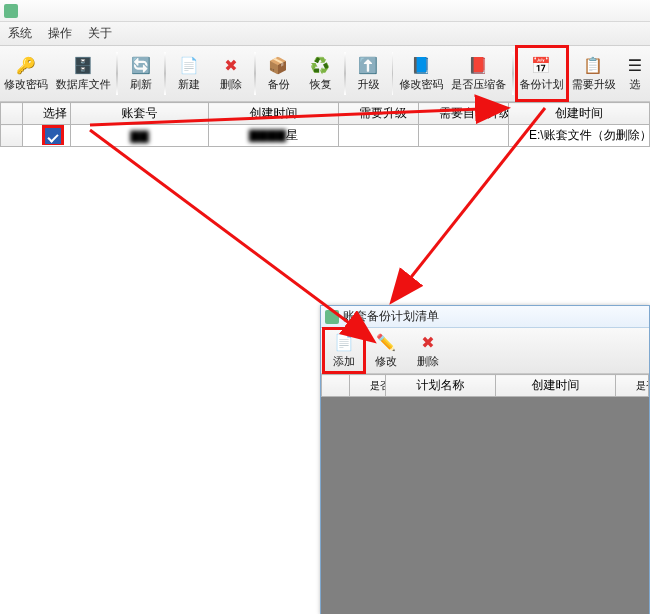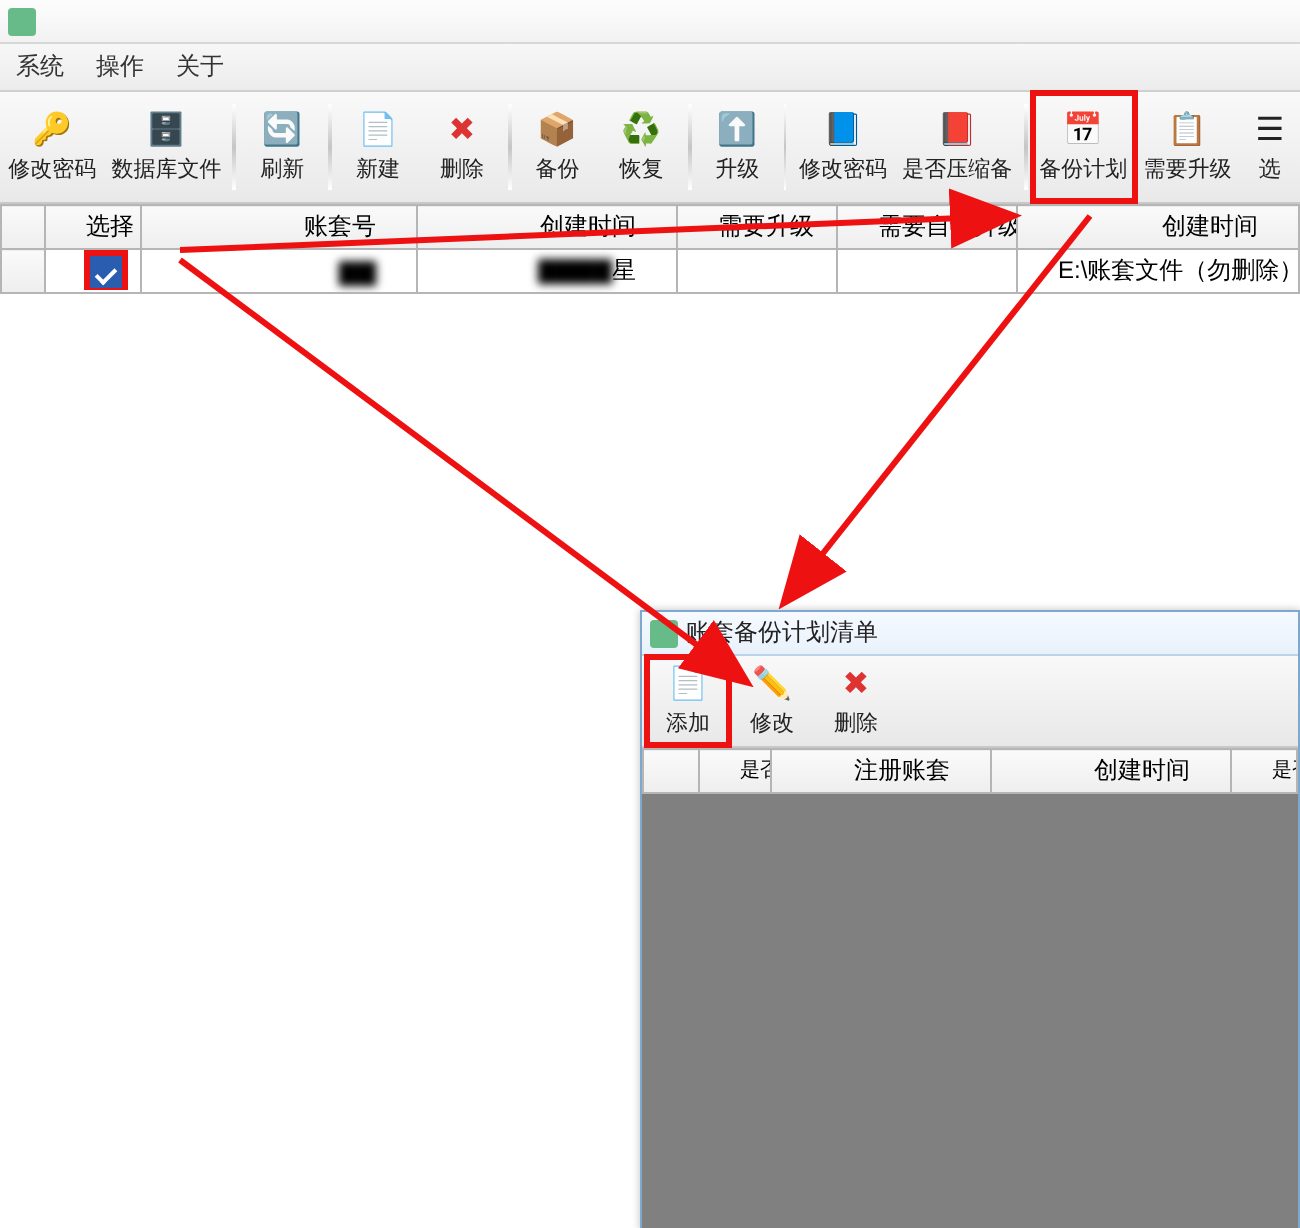--- a/index.html
+++ b/index.html
@@ -14,21 +14,21 @@
   .toolbar { height: 56px; background: linear-gradient(#f9f9f9,#e9e9e9); border-bottom: 1px solid #c8c8c8; display: flex; align-items: stretch; }
   .tb-btn { display: flex; flex-direction: column; align-items: center; justify-content: center; padding: 2px 6px; min-width: 42px; color: #222; cursor: pointer; position: relative; }
   .tb-sep { width: 2px; margin: 6px 2px; background: linear-gradient(#fff,#c5c5c5,#fff); }
   .tb-icon { width: 20px; height: 20px; margin-bottom: 2px; display: flex; align-items: center; justify-content: center; font-size: 16px; }
   .tb-label { font-size: 11px; white-space: nowrap; }
 
   .highlight-red { outline: 3px solid #e11; outline-offset: -2px; }
 
   .tableholder { position: relative; }
   table.grid { border-collapse: collapse; width: 100%; table-layout: fixed; }
-  table.grid th, table.grid td { border: 1px solid #b5b5b5; height: 22px; background: #fff; padding: 0 20px; text-align: right; font-weight: normal; white-space: nowrap; overflow: hidden; }
+  table.grid th, table.grid td { border: 1px solid #b5b5b5; height: 22px; background: #fff; padding: 0 20px; text-align: center; font-weight: normal; white-space: nowrap; overflow: hidden; }
   table.grid th { background: linear-gradient(#fafafa,#eee); }
   .rowhead { width: 22px; text-align: center; background: linear-gradient(#fafafa,#eee)!important; }
   .chkcell { text-align: center; }
   .chk { display: inline-block; width: 16px; height: 16px; background: #2a5db0; position: relative; vertical-align: middle; }
   .chk::after { content:""; position:absolute; left:3px; top:6px; width:8px; height:4px; border-left:2px solid #fff; border-bottom:2px solid #fff; transform: rotate(-45deg); }
 
   .blur { filter: blur(2px); display:inline-block; }
 
   
   .childwin { position: absolute; left: 320px; top: 305px; width: 330px; height: 310px; border: 1px solid #7fa8cf; box-shadow: 0 0 4px rgba(0,0,0,0.25); background: #fff; }
@@ -179,21 +179,21 @@
           <col style="width:28px">
           <col style="width:36px">
           <col style="width:110px">
           <col style="width:120px">
           <col>
         </colgroup>
       <tbody>
           <tr>
         <th class="rowhead"></th>
         <th style="font-size:10px;line-height:11px">是否启用</th>
-        <th>注册账套</th>
+        <th>计划名称</th>
         <th>创建时间</th>
         <th style="font-size:10px;line-height:11px">是否压缩备</th>
       </tr>
     </tbody>
       </table>
     <div class="graypane"></div>
   </div>
 </div>
 
 <svg class="overlay" width="650" height="614">

